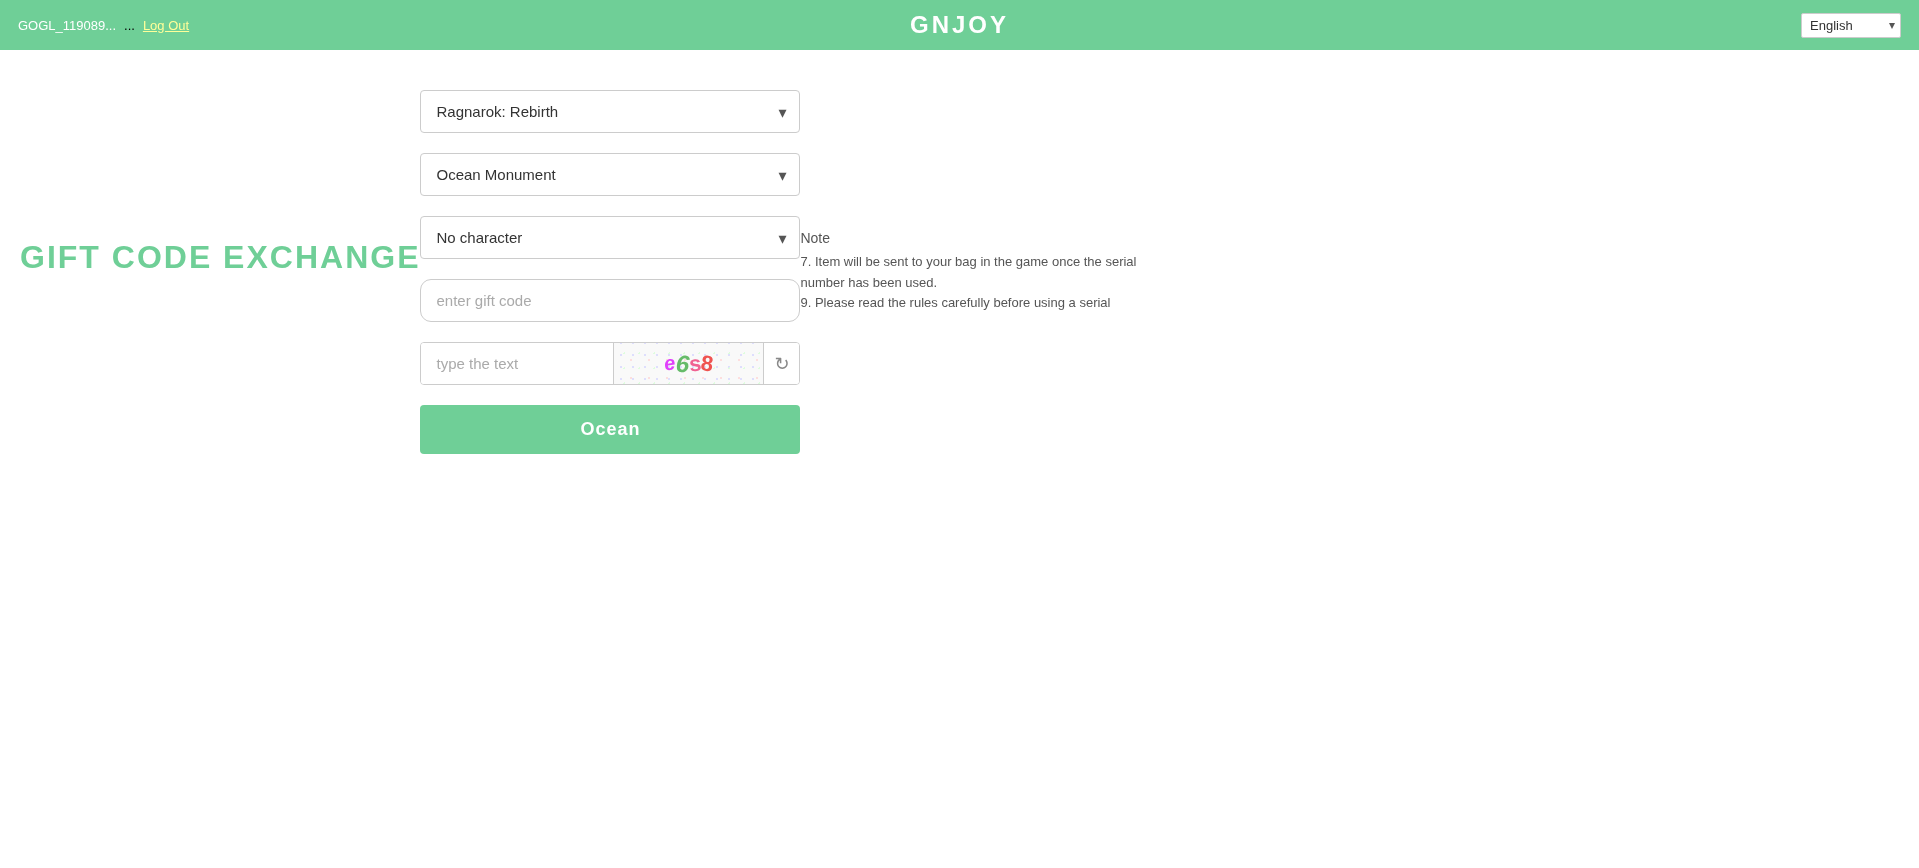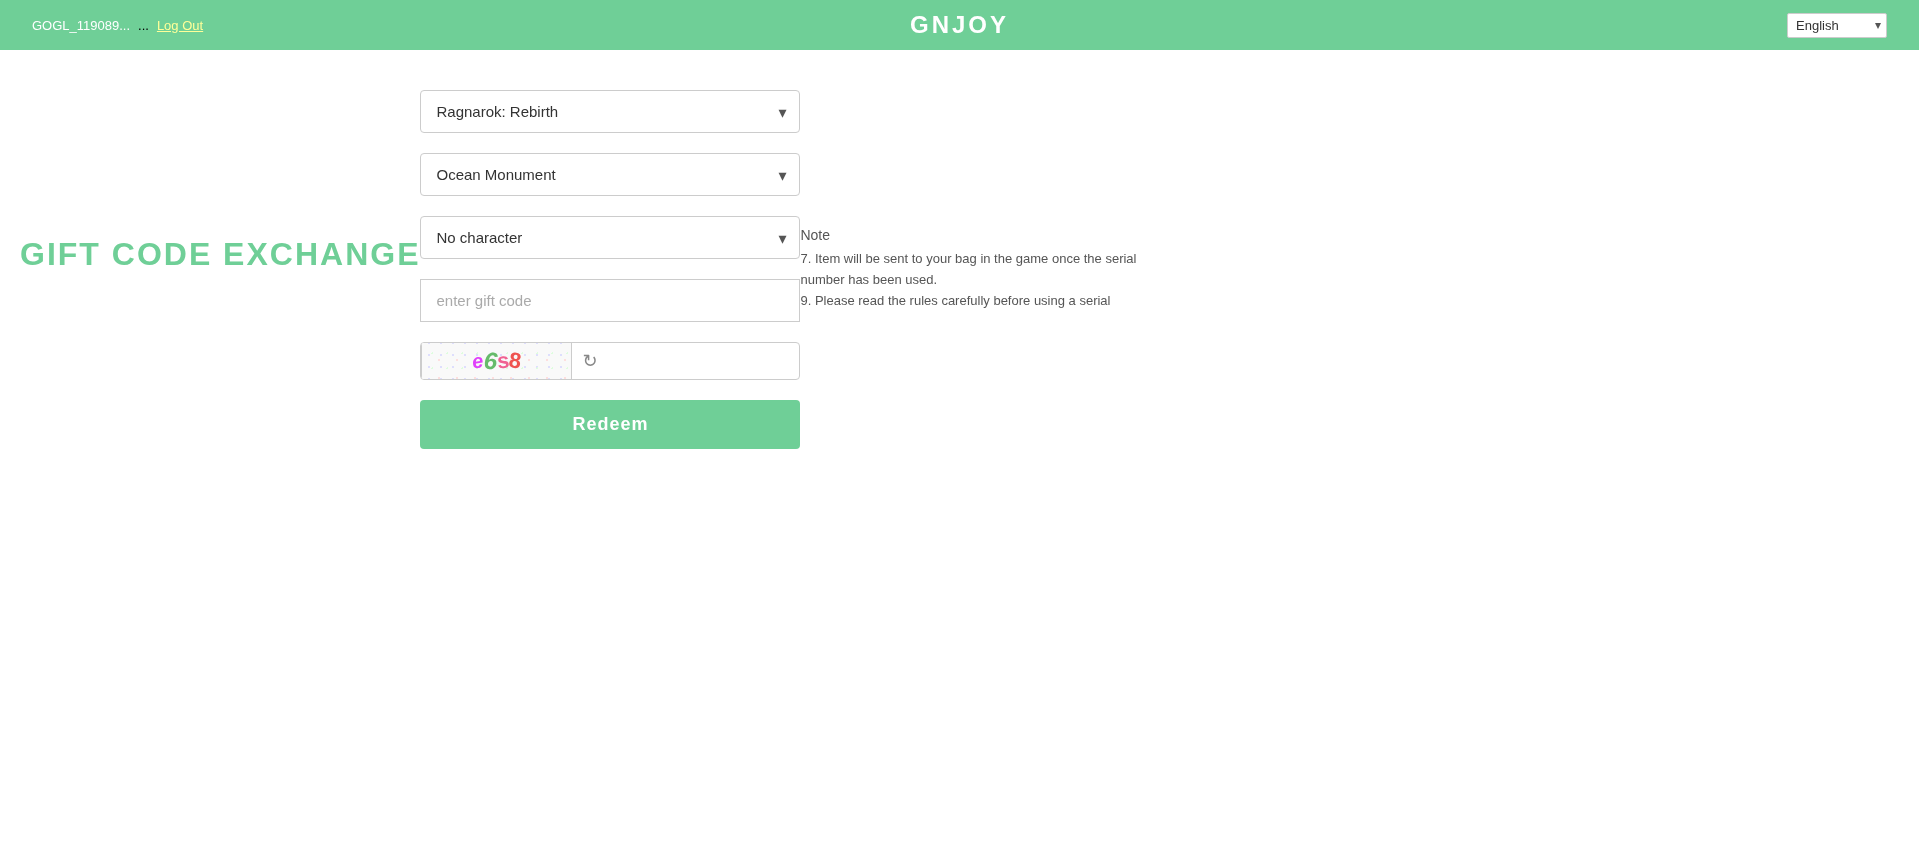--- a/index.html
+++ b/index.html
@@ -15,21 +15,21 @@
       width: 1919px;
     }
 
     
     .header {
       background: #6fcf97;
       height: 50px;
       display: flex;
       align-items: center;
       justify-content: space-between;
-      padding: 0 32px;
+      padding: 0 18px;
       position: relative;
     }
 
     .header-left {
       display: flex;
       align-items: center;
       gap: 8px;
       font-size: 13px;
     }
 
@@ -137,21 +137,21 @@
       transform: translateY(-50%);
       pointer-events: none;
       color: #555;
       font-size: 16px;
     }
 
     .form-input {
       width: 100%;
       padding: 12px 15px;
       border: 1px solid #cccccc;
-      border-radius: 0;
+      border-radius: 11px;
       font-size: 15px;
       color: #ef4444;
       outline: none;
     }
 
     .form-input::placeholder {
       color: #aaa;
     }
 
     
@@ -345,35 +345,36 @@
 
     <div class="form-select-wrapper">
       <select class="form-select">
         <option value="no-character" selected="">No character</option>
       </select>
     </div>
 
     <input type="text" class="form-input" placeholder="enter gift code" style="">
 
     <div class="captcha-row">
+      <input type="text" class="captcha-input" placeholder="type the text" style="">
       <div class="captcha-image">
         <div class="captcha-dots"></div>
         <div class="captcha-chars">
           <span class="captcha-char captcha-char-e">e</span>
           <span class="captcha-char captcha-char-6">6</span>
           <span class="captcha-char captcha-char-s">s</span>
           <span class="captcha-char captcha-char-8">8</span>
         </div>
       </div>
       <div class="captcha-refresh" title="Refresh captcha">
         <span class="refresh-icon">↻</span>
       </div>
     </div>
 
-    <button class="redeem-button">Redeem</button>
+    <button class="redeem-button">Ocean</button>
 
   </div>
 
   <div class="note-section">
     <p class="note-title">Note</p>
     <p class="note-text">7. Item will be sent to your bag in the game once the serial number has been used.</p>
     <p class="note-text">9. Please read the rules carefully before using a serial</p>
   </div>
 </main>
 

